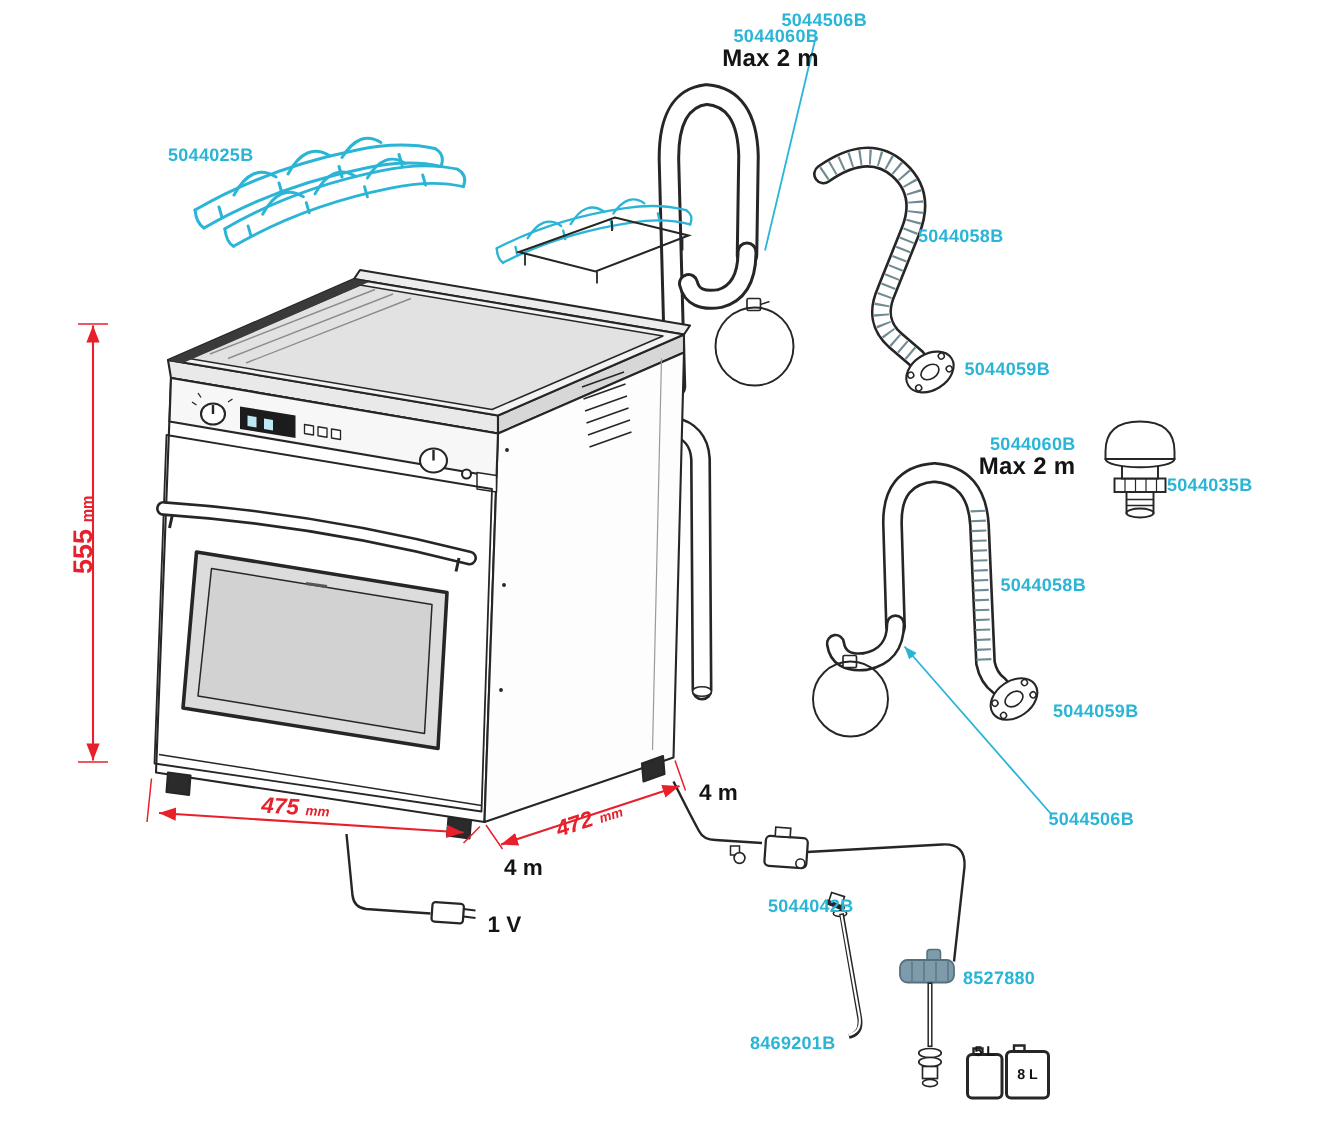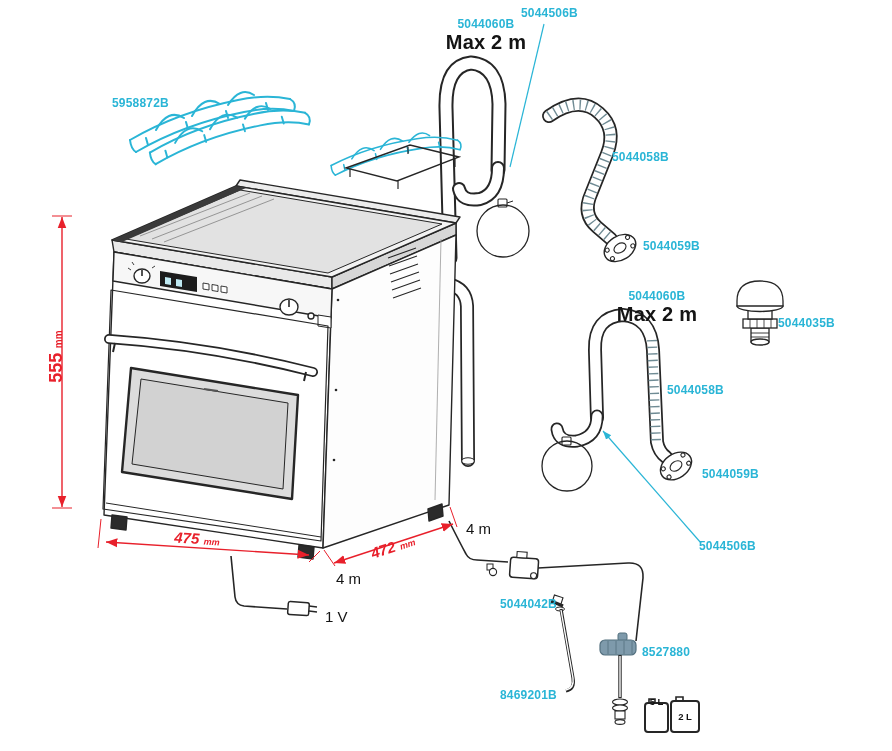--- a/index.html
+++ b/index.html
@@ -3,23 +3,23 @@
 <meta charset="utf-8">
 <style>
   html,body{margin:0;padding:0;background:#fff;}
   .stage{position:relative;width:892px;height:751px;background:#fff;overflow:hidden;
          font-family:"Liberation Sans",sans-serif;}
   .stage svg{position:absolute;left:0;top:0;}
   
   .lbl{position:absolute;white-space:nowrap;font-family:"Liberation Sans",sans-serif;
        font-weight:700;font-size:12px;color:#2ab5d6;letter-spacing:.2px;}
   .lbl.blk{color:#141414;}
-  .big{font-size:20px;}
-  .stack{text-align:center;}
-  .ann{position:absolute;font-family:"Liberation Sans",sans-serif;font-weight:400;
+  .big{font-size:16px;}
+  .stack{text-align:right;}
+  .ann{position:absolute;font-family:"Liberation Sans",sans-serif;font-weight:700;
        color:#141414;white-space:nowrap;font-size:15px;}
   .can-lbl{position:absolute;font-family:"Liberation Sans",sans-serif;font-weight:700;
        font-size:9.5px;color:#141414;text-align:center;}
   
   .dim{position:absolute;color:#e8202b;white-space:nowrap;text-align:center;
        font-family:"Liberation Sans",sans-serif;}
   .dv{font-weight:700;font-size:18px;}
   .du{font-weight:700;font-size:10px;}
   .dv2{font-weight:700;font-style:italic;font-size:15px;}
   .du2{font-weight:700;font-style:italic;font-size:9px;}
@@ -248,49 +248,49 @@
   </g>
   <g>
     <path class="red" stroke-width="1" d="M324,550 L335,566 M450,507 L457,527"></path>
     <line class="red" stroke-width="1.4" x1="334" y1="563" x2="453" y2="524" marker-start="url(#arrRed)" marker-end="url(#arrRed)"></line>
   </g>
 
   <path class="cy" stroke-width="1.2" d="M544,24 L510,167"></path>
   <path class="cy" stroke-width="1.2" d="M701,543 L603,431" marker-end="url(#arrCyan)"></path>
 </svg>
 
-<div class="lbl" style="left:112px;top:96px">5958872B</div>
+<div class="lbl" style="left:112px;top:96px">5044025B</div>
 
 <div class="stack" style="position:absolute;left:426px;top:17px;width:120px">
   <div class="lbl" style="position:static">5044060B</div>
   <div class="lbl blk big" style="position:static">Max 2 m</div>
 </div>
 
 <div class="lbl" style="left:521px;top:6px">5044506B</div>
 <div class="lbl" style="left:612px;top:150px">5044058B</div>
 <div class="lbl" style="left:643px;top:239px">5044059B</div>
 
 <div class="stack" style="position:absolute;left:597px;top:289px;width:120px">
   <div class="lbl" style="position:static">5044060B</div>
   <div class="lbl blk big" style="position:static">Max 2 m</div>
 </div>
 
 <div class="lbl" style="left:778px;top:316px">5044035B</div>
 <div class="lbl" style="left:667px;top:383px">5044058B</div>
 <div class="lbl" style="left:702px;top:467px">5044059B</div>
 <div class="lbl" style="left:699px;top:539px">5044506B</div>
-<div class="lbl" style="left:500px;top:597px">5044042B</div>
+<div class="lbl" style="left:512px;top:597px">5044042B</div>
 <div class="lbl" style="left:642px;top:645px">8527880</div>
 <div class="lbl" style="left:500px;top:688px">8469201B</div>
 
 <div class="ann" style="left:466px;top:520px">4 m</div>
 <div class="ann" style="left:336px;top:570px">4 m</div>
 <div class="ann" style="left:325px;top:608px">1 V</div>
 <div class="can-lbl" style="left:645px;top:696px;width:23px">5 L</div>
-<div class="can-lbl" style="left:671px;top:711px;width:28px">2 L</div>
+<div class="can-lbl" style="left:671px;top:711px;width:28px">8 L</div>
 
 <div class="dim rotH" style="left:12px;top:346px;width:88px">
   <span class="dv">555</span>
   <span class="du">mm</span>
 </div>
 <div class="dim rotW" style="left:142px;top:530px;width:110px">
   <span class="dv2">475</span>
   <span class="du2">mm</span>
 </div>
 <div class="dim rotD" style="left:338px;top:538px;width:110px">

